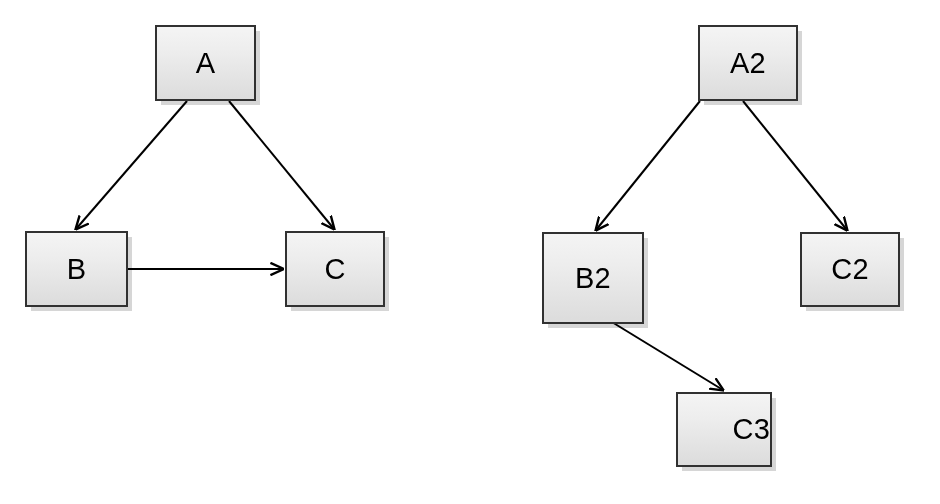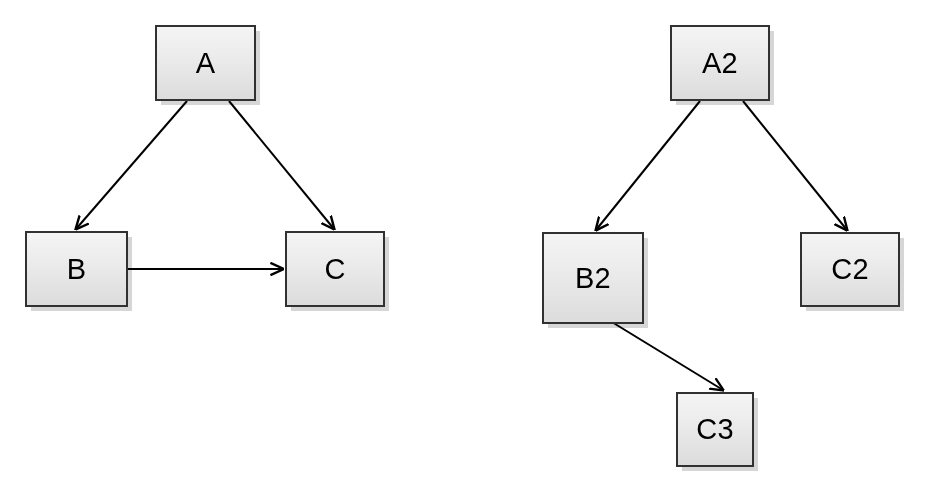--- a/index.html
+++ b/index.html
@@ -78,27 +78,27 @@
         <span class="node-label">A</span>
       </div>
       <div class="node" style="left: 25px; top: 231px; width: 103px; height: 76px;">
         <span class="node-label">B</span>
       </div>
       <div class="node" style="left: 285px; top: 231px; width: 100px; height: 76px;">
         <span class="node-label">C</span>
       </div>
     </div>
   <div id="nodes-right">
-      <div class="node" style="left: 670px; top: 25px; width: 100px; height: 76px;">
+      <div class="node" style="left: 698px; top: 25px; width: 100px; height: 76px;">
         <span class="node-label">A2</span>
       </div>
       <div class="node" style="left: 542px; top: 232px; width: 102px; height: 92px;">
         <span class="node-label">B2</span>
       </div>
       <div class="node" style="left: 800px; top: 232px; width: 100px; height: 75px; justify-content: center;">
         <span class="node-label">C2</span>
       </div>
-      <div class="node" style="left: 676px; top: 392px; width: 78px; height: 75px;">
+      <div class="node" style="left: 676px; top: 392px; width: 96px; height: 75px; justify-content: flex-end;">
         <span class="node-label">C3</span>
       </div>
     </div>
 
 </div>
 
 </body></html>

